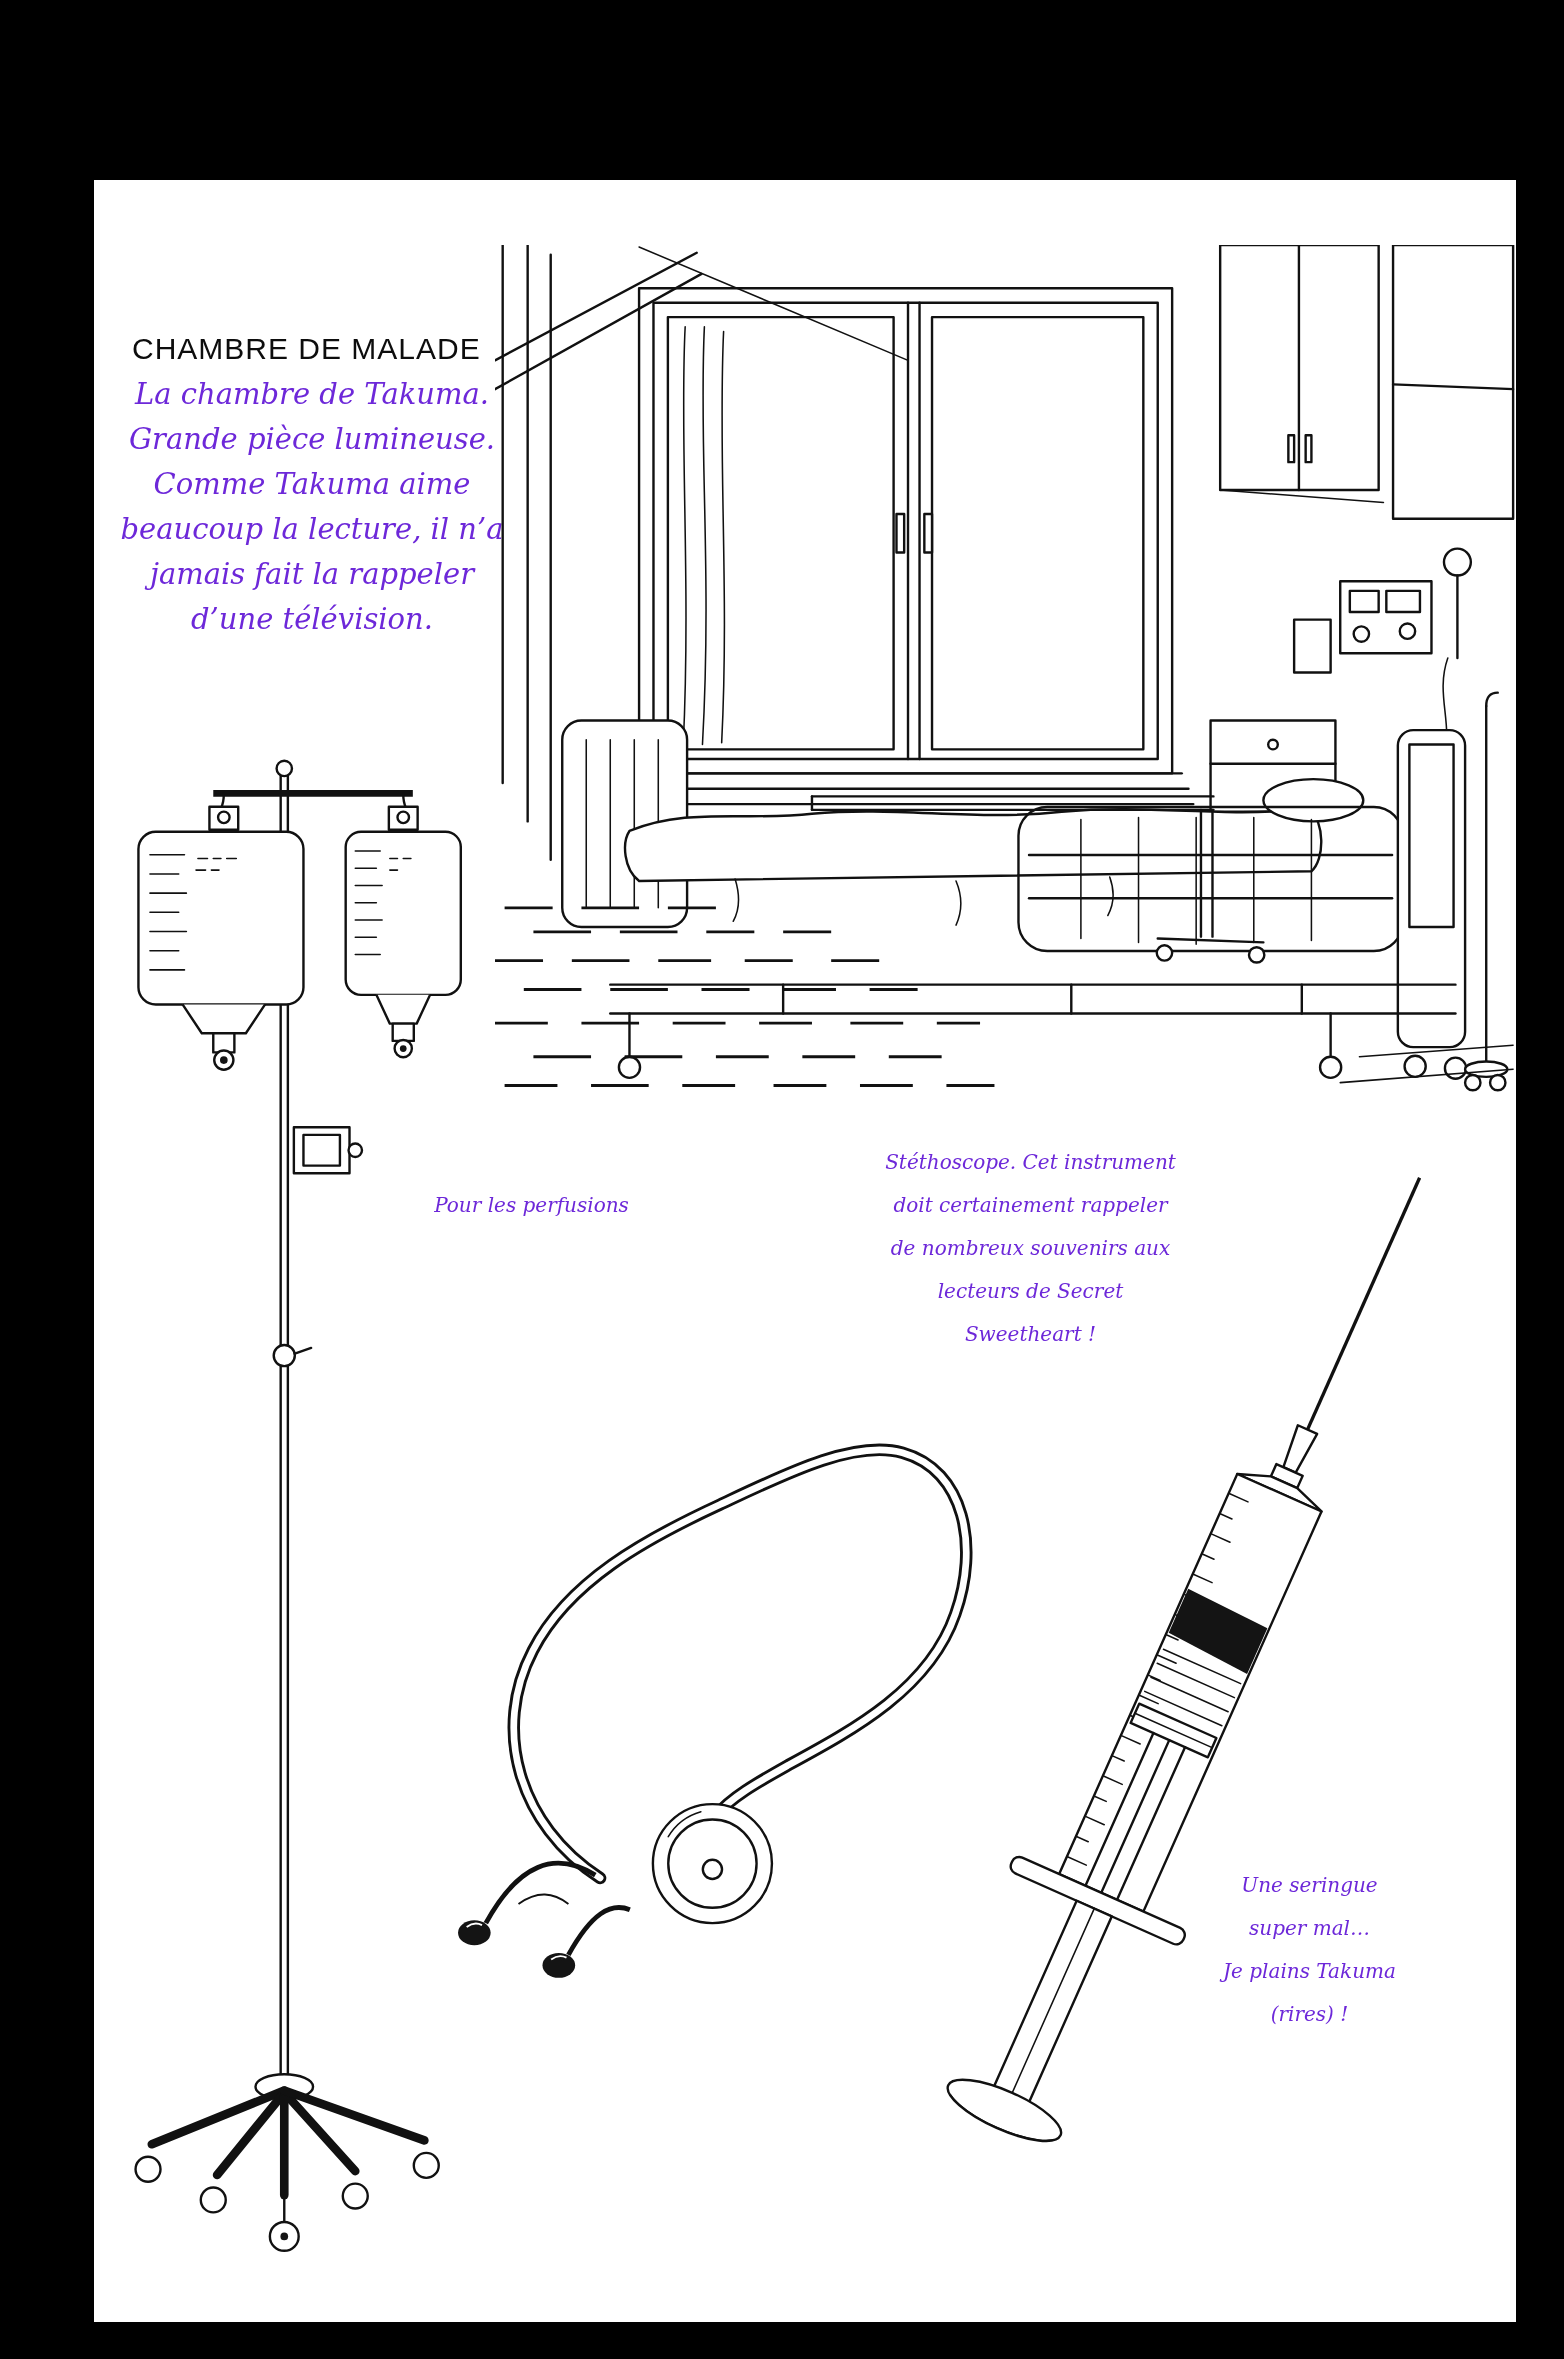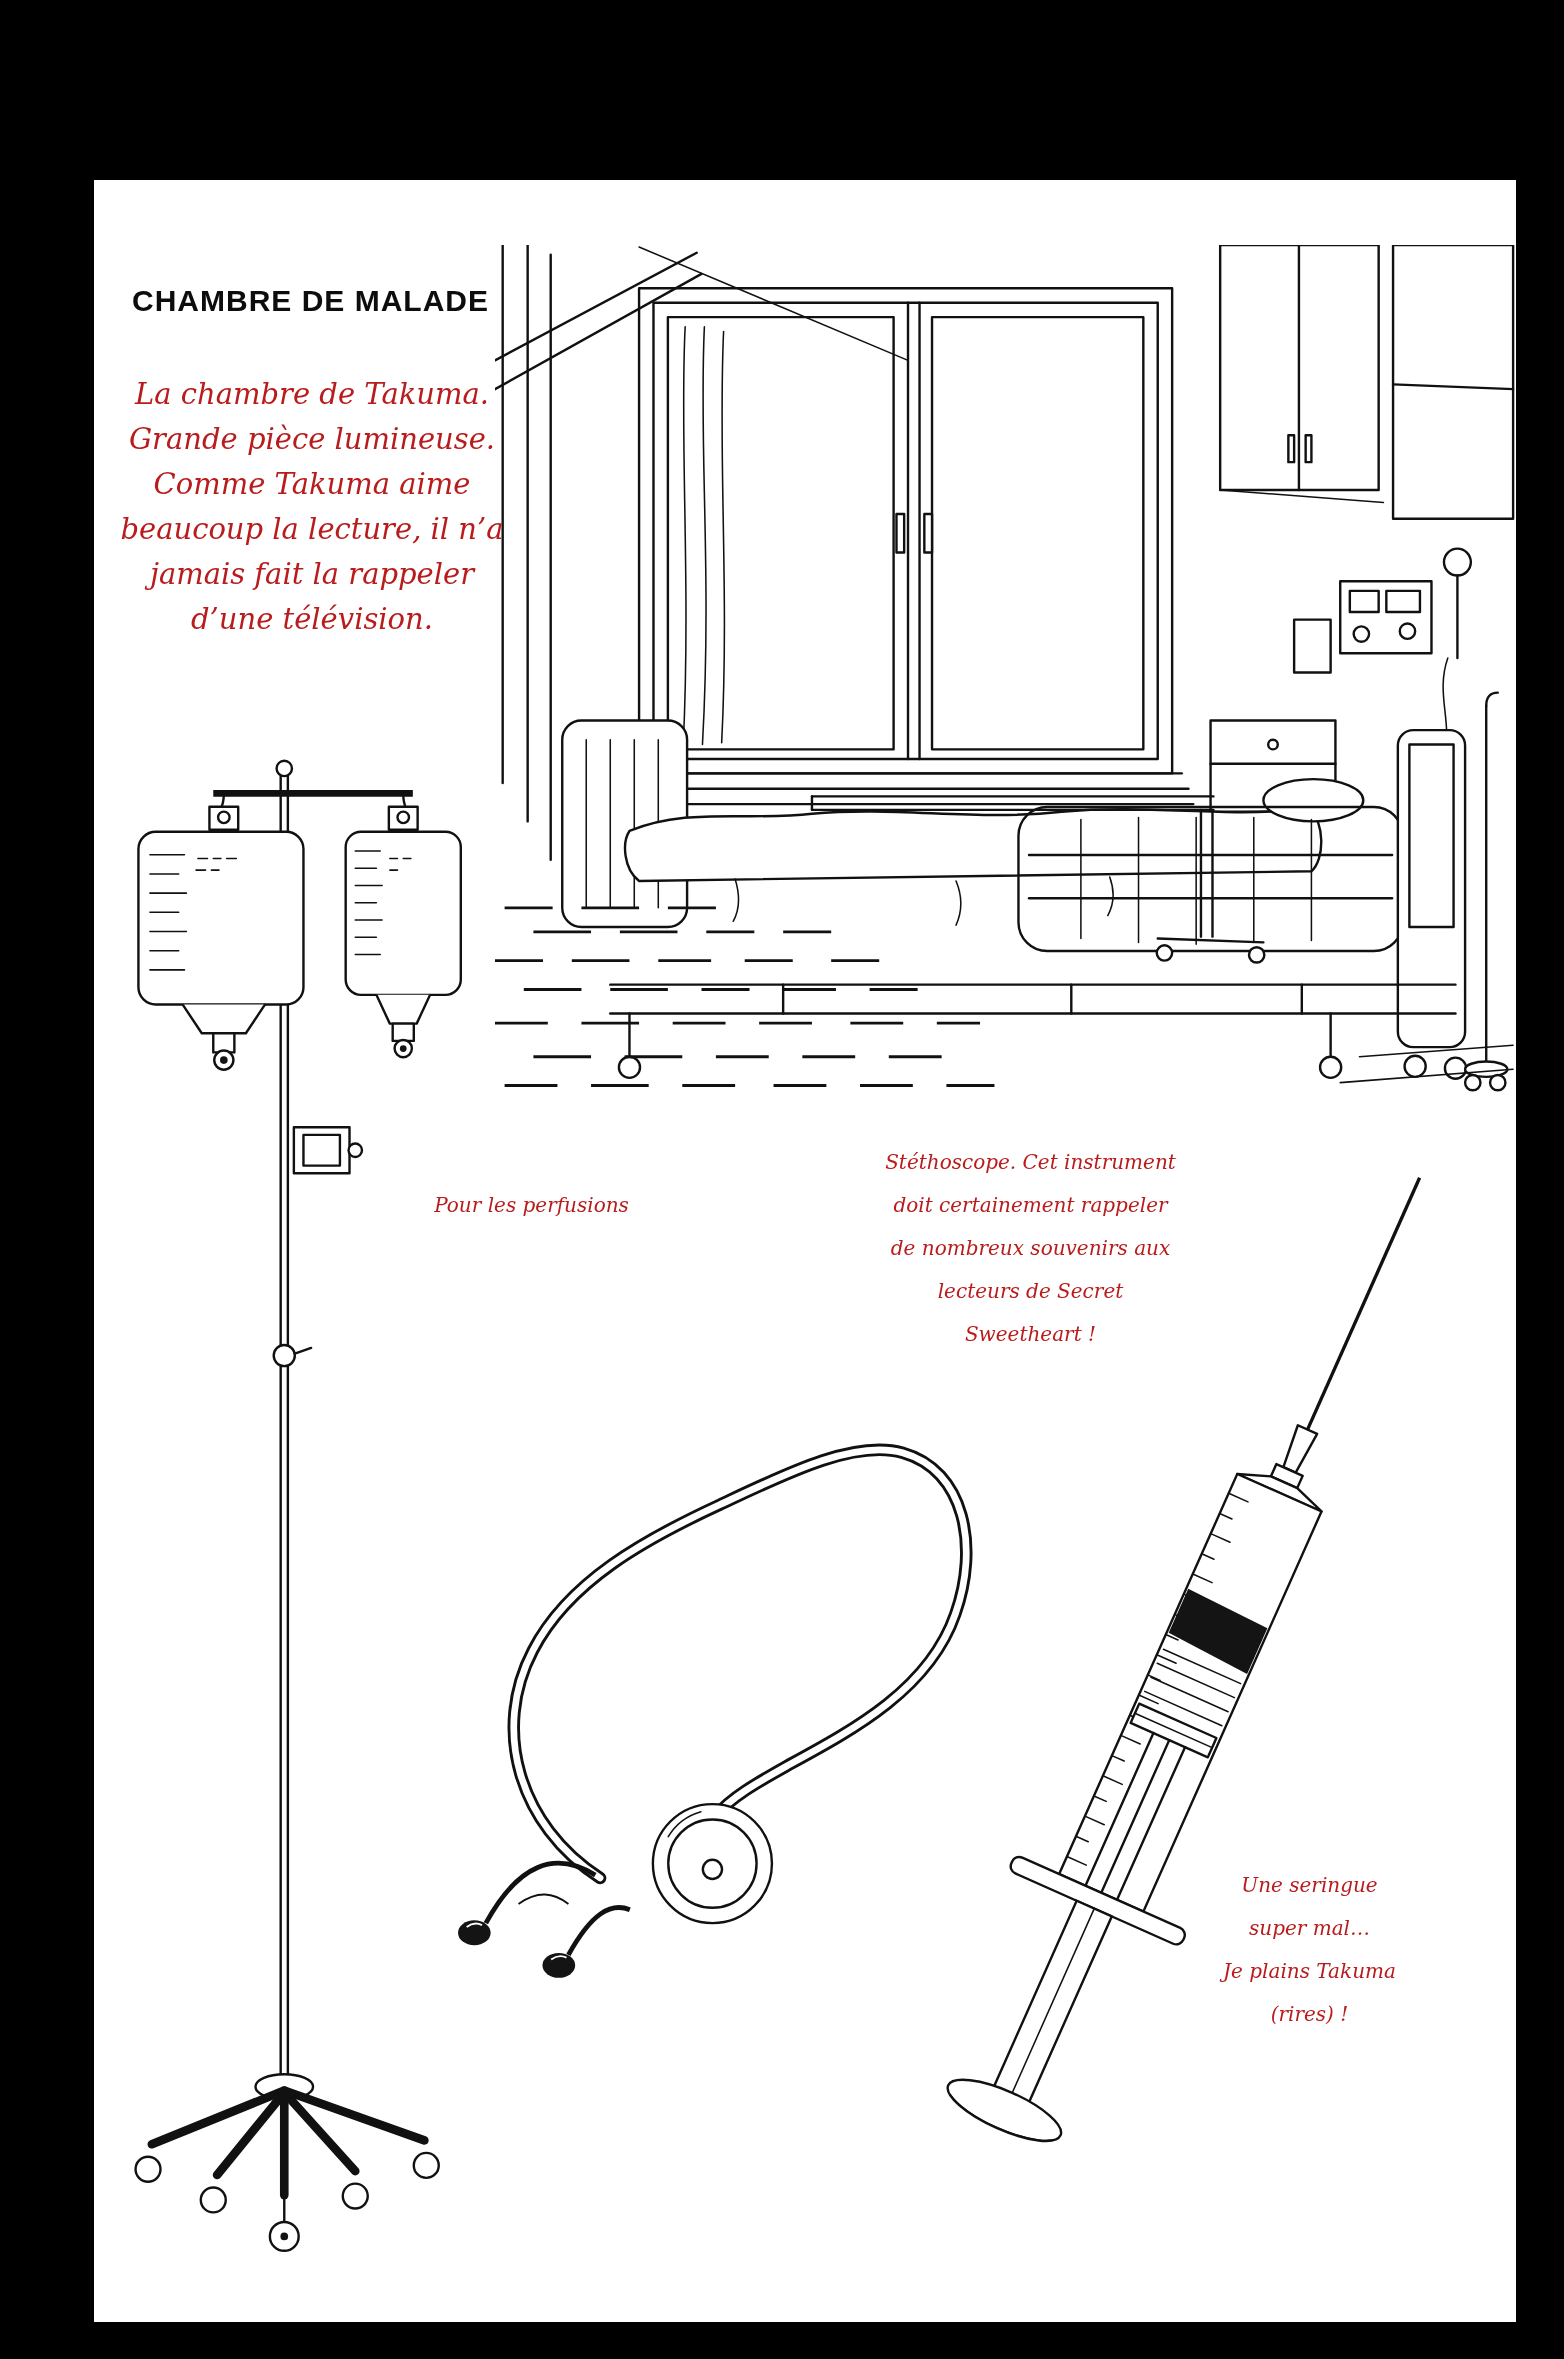--- a/index.html
+++ b/index.html
@@ -1,22 +1,22 @@
 <!DOCTYPE html>
 <html><head>
 <meta charset="utf-8">
 <style>
   html,body{margin:0;padding:0;background:#000;}
   #screen{position:relative;width:1564px;height:2359px;background:#000;overflow:hidden;
           font-family:"DejaVu Serif", serif;}
   .paper{position:absolute;left:94px;top:180px;width:1422px;height:2142px;background:#ffffff;}
   .abs{position:absolute;}
-  .hand{font-family:"DejaVu Serif", serif;font-style:italic;color:#b91c1c;}
-  .title{font-family:"Liberation Sans", sans-serif;font-weight:700;font-size:30px;
-         letter-spacing:1px;color:#0d0d0d;}
+  .hand{font-family:"DejaVu Serif", serif;font-style:italic;color:#6d28d9;}
+  .title{font-family:"Liberation Sans", sans-serif;font-weight:400;font-size:30px;
+         letter-spacing:1px;color:#0d0d0d;margin-top:48px;}
   .line{display:block;}
   .intro{font-size:29px;line-height:45px;text-align:center;}
   .caption{font-size:20px;line-height:43px;text-align:center;}
   svg{display:block;}
   .ink{stroke:#111;fill:none;stroke-width:2.5;stroke-linecap:round;stroke-linejoin:round;}
   .ink-thin{stroke:#111;fill:none;stroke-width:1.6;stroke-linecap:round;}
   .ink-fill{stroke:#111;fill:#ffffff;stroke-width:2.5;stroke-linejoin:round;}
   .solid{fill:#141414;stroke:none;}
   .tube-outer{fill:none;stroke:#111;stroke-width:13;stroke-linecap:round;}
   .tube-inner{fill:none;stroke:#ffffff;stroke-width:7;stroke-linecap:round;}

